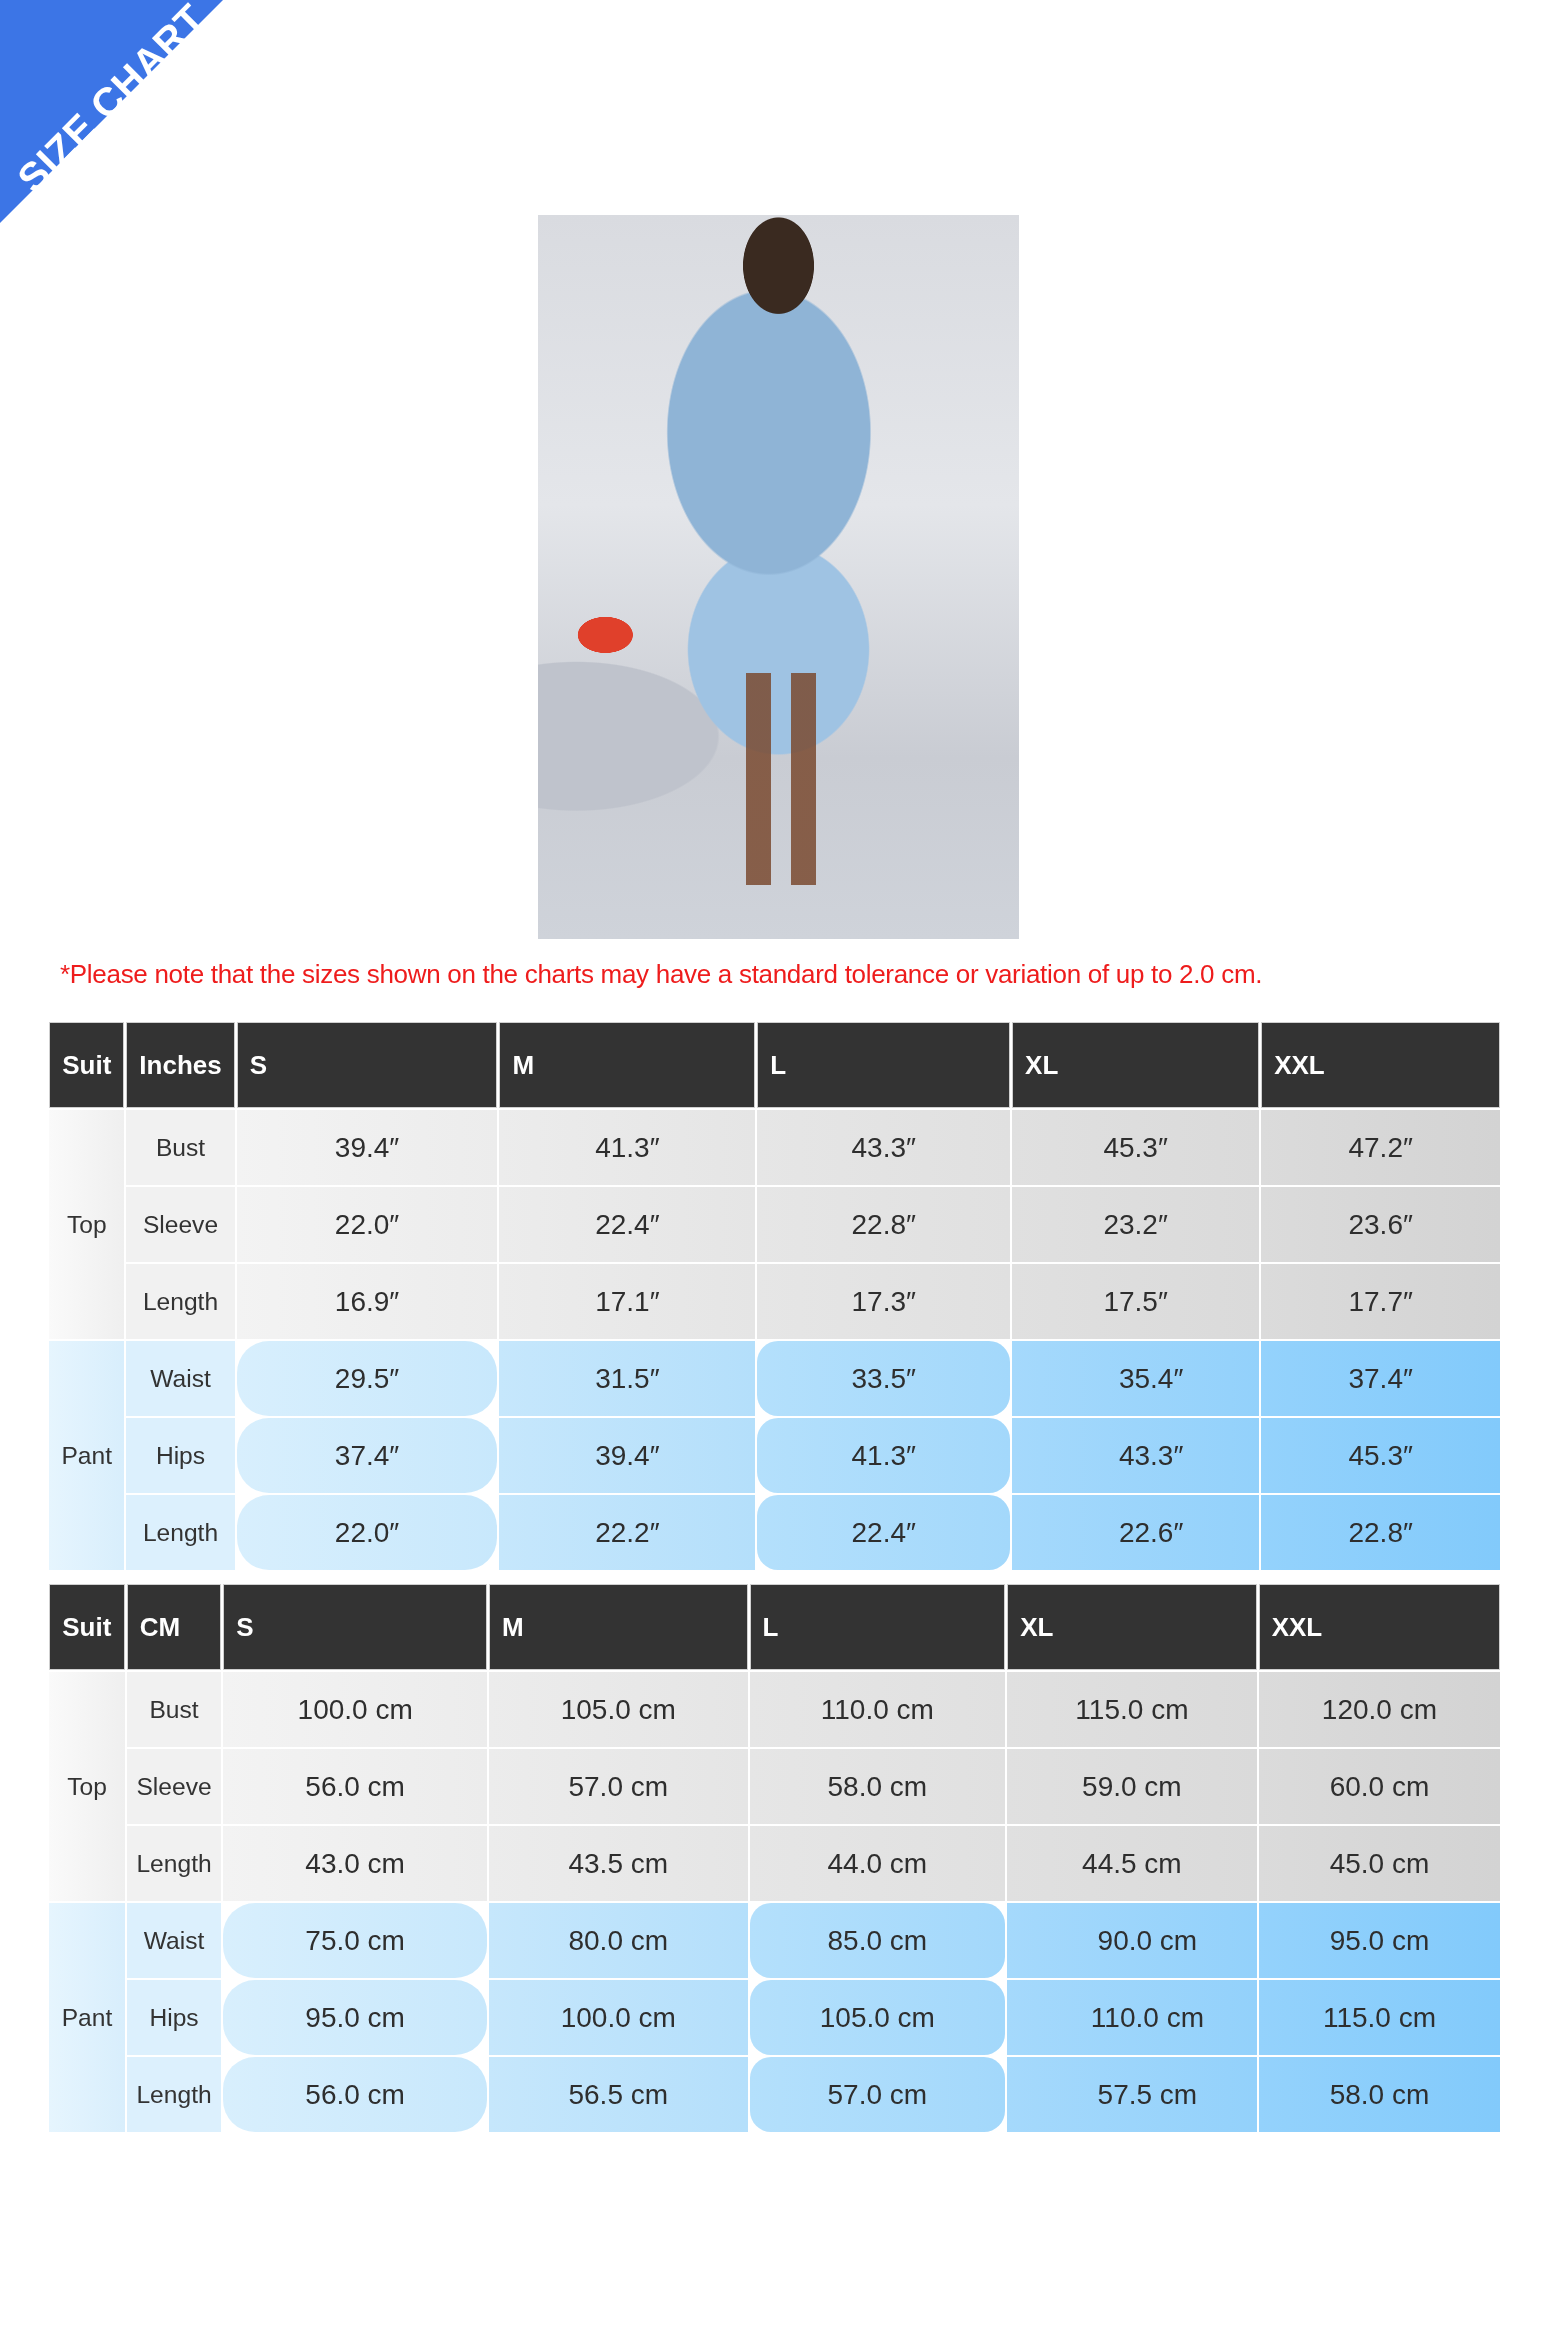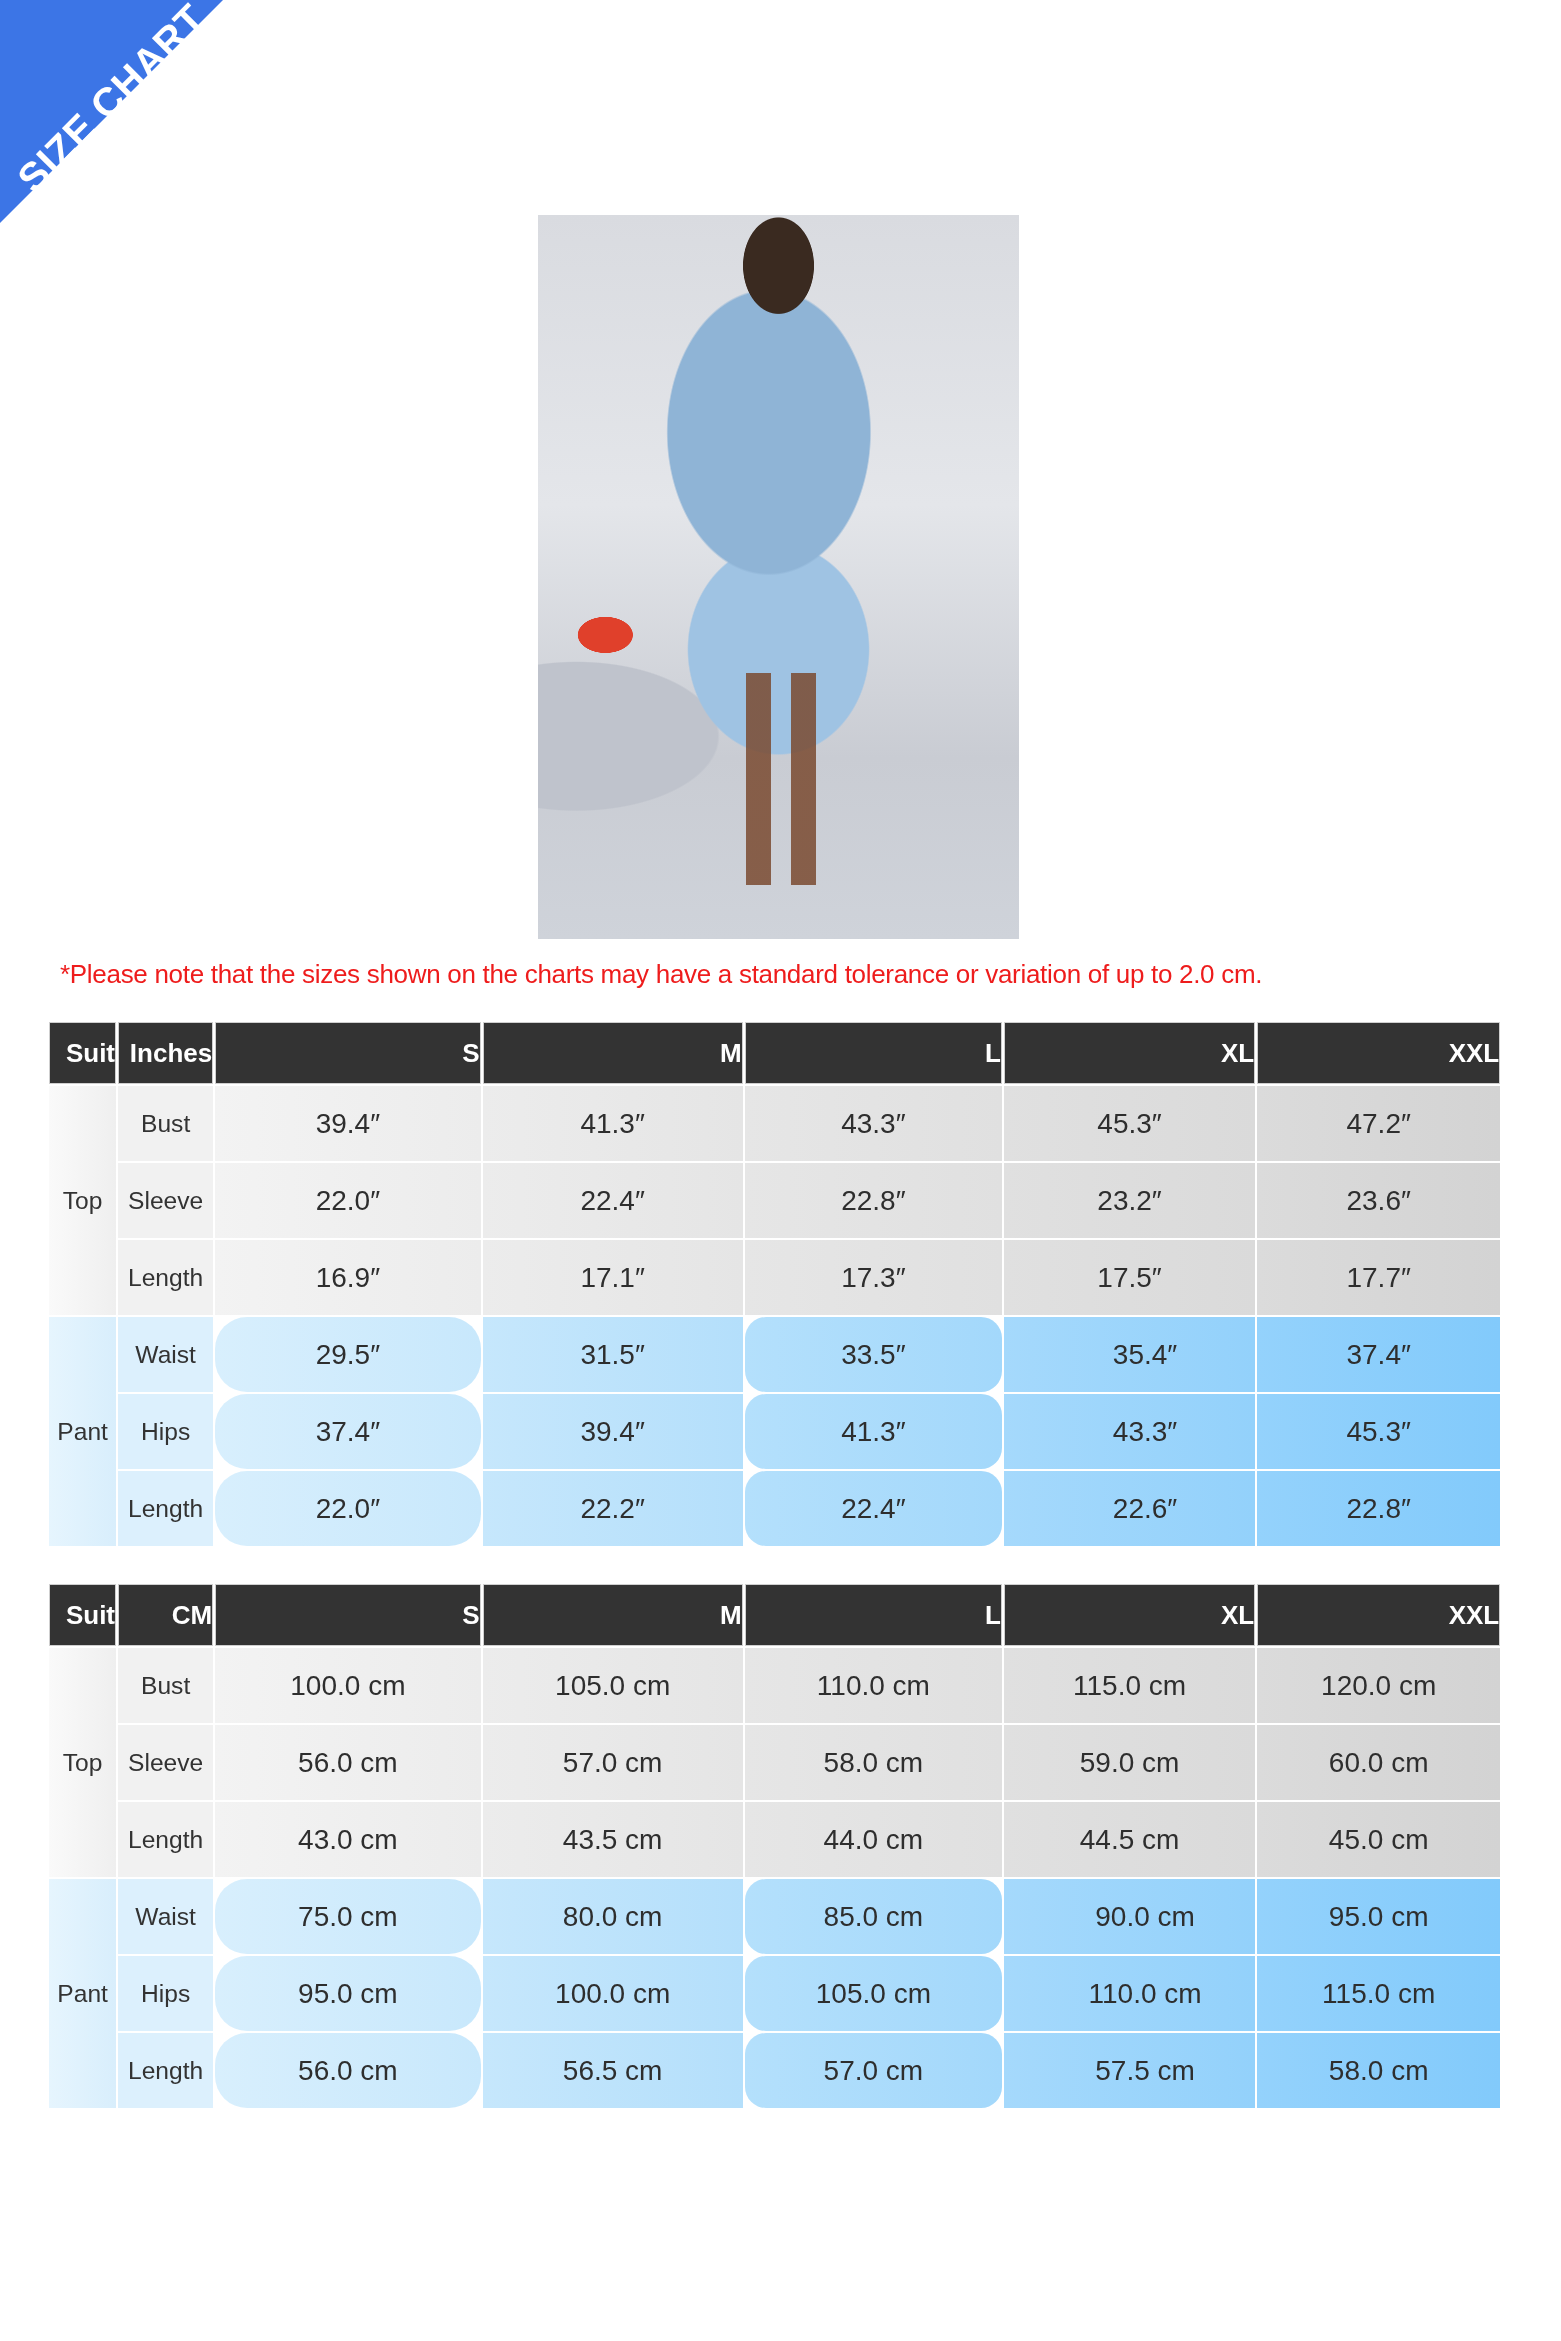--- a/index.html
+++ b/index.html
@@ -88,22 +88,22 @@
     }
     .size-table.inches { top: 1023px; }
     .size-table.cm     { top: 1585px; }
 
     .size-table th {
       background: #333333;
       color: #ffffff;
       font-weight: bold;
       font-size: 26px;
       height: 60px;
-      padding: 0;
-      text-align: right;
+      padding: 12px;
+      text-align: left;
       border: 0.6px solid #cfcfcf;
     }
     .size-table td {
       height: 75px;
       padding: 0;
       text-align: center;
       font-size: 28px;
       color: #2e2e2e;
     }
     .size-table td.group {

